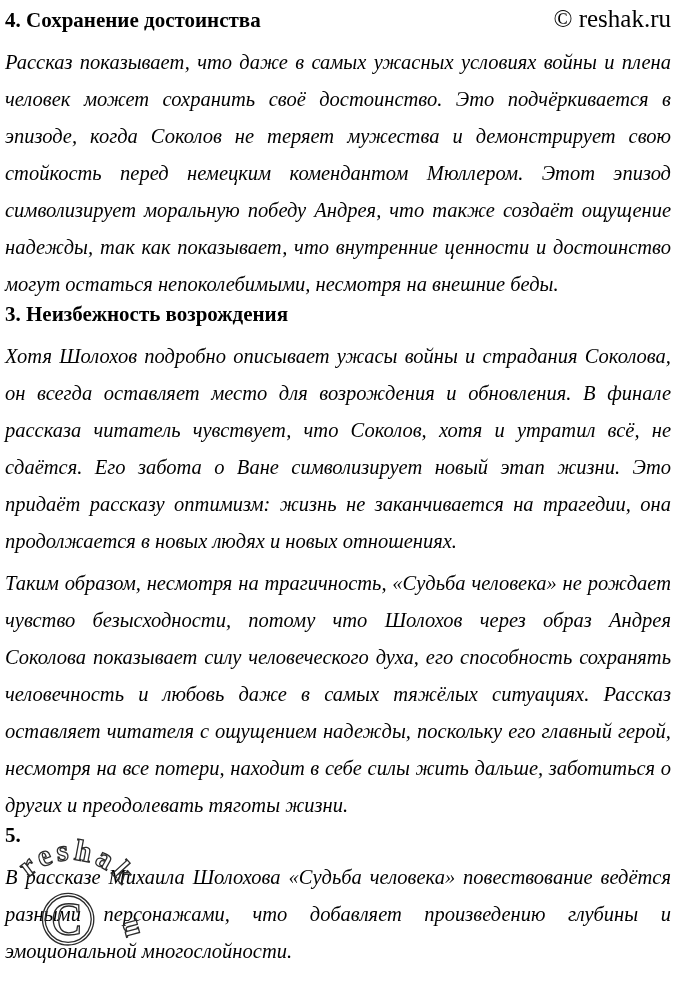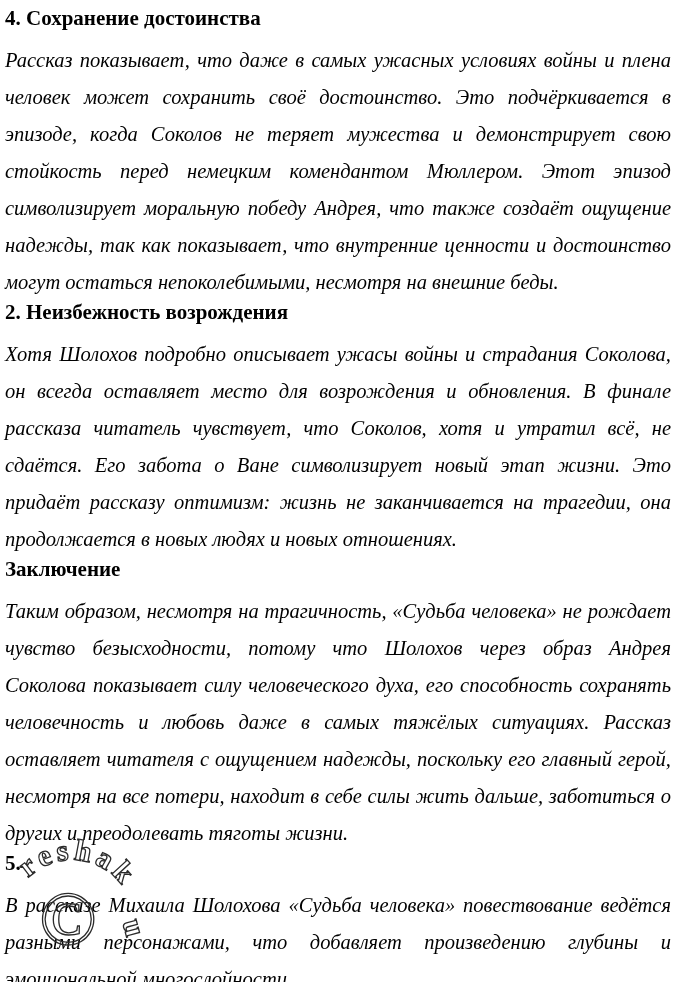--- a/index.html
+++ b/index.html
@@ -73,29 +73,29 @@
     font-weight: bold;
   }
 </style>
 </head>
 <body>
 
 <div class="page">
 
   <div class="toprow">
     <div class="heading">4. Сохранение достоинства</div>
+    <div class="logo">© reshak.ru</div>
   </div>
 
   <p class="body-text">Рассказ показывает, что даже в самых ужасных условиях войны и плена человек может сохранить своё достоинство. Это подчёркивается в эпизоде, когда Соколов не теряет мужества и демонстрирует свою стойкость перед немецким комендантом Мюллером. Этот эпизод символизирует моральную победу Андрея, что также создаёт ощущение надежды, так как показывает, что внутренние ценности и достоинство могут остаться непоколебимыми, несмотря на внешние беды.</p>
 
-  <div class="heading">2. Неизбежность возрождения</div>
+  <div class="heading">3. Неизбежность возрождения</div>
 
   <p class="body-text">Хотя Шолохов подробно описывает ужасы войны и страдания Соколова, он всегда оставляет место для возрождения и обновления. В финале рассказа читатель чувствует, что Соколов, хотя и утратил всё, не сдаётся. Его забота о Ване символизирует новый этап жизни. Это придаёт рассказу оптимизм: жизнь не заканчивается на трагедии, она продолжается в новых людях и новых отношениях.</p>
 
-  <div class="heading">Заключение</div>
 
   <p class="body-text">Таким образом, несмотря на трагичность, «Судьба человека» не рождает чувство безысходности, потому что Шолохов через образ Андрея Соколова показывает силу человеческого духа, его способность сохранять человечность и любовь даже в самых тяжёлых ситуациях. Рассказ оставляет читателя с ощущением надежды, поскольку его главный герой, несмотря на все потери, находит в себе силы жить дальше, заботиться о других и преодолевать тяготы жизни.</p>
 
   <div class="heading">5.</div>
 
   <p class="body-text">В рассказе Михаила Шолохова «Судьба человека» повествование ведётся разными персонажами, что добавляет произведению глубины и эмоциональной многослойности.</p>
 
   <svg class="watermark" viewBox="0 0 170 152" xmlns="http://www.w3.org/2000/svg" xmlns:xlink="http://www.w3.org/1999/xlink">
     <defs>
       <path id="wm-arc-path" d="M 28.2 48.2 A 62 62 0 0 1 133.8 97.4"></path>

